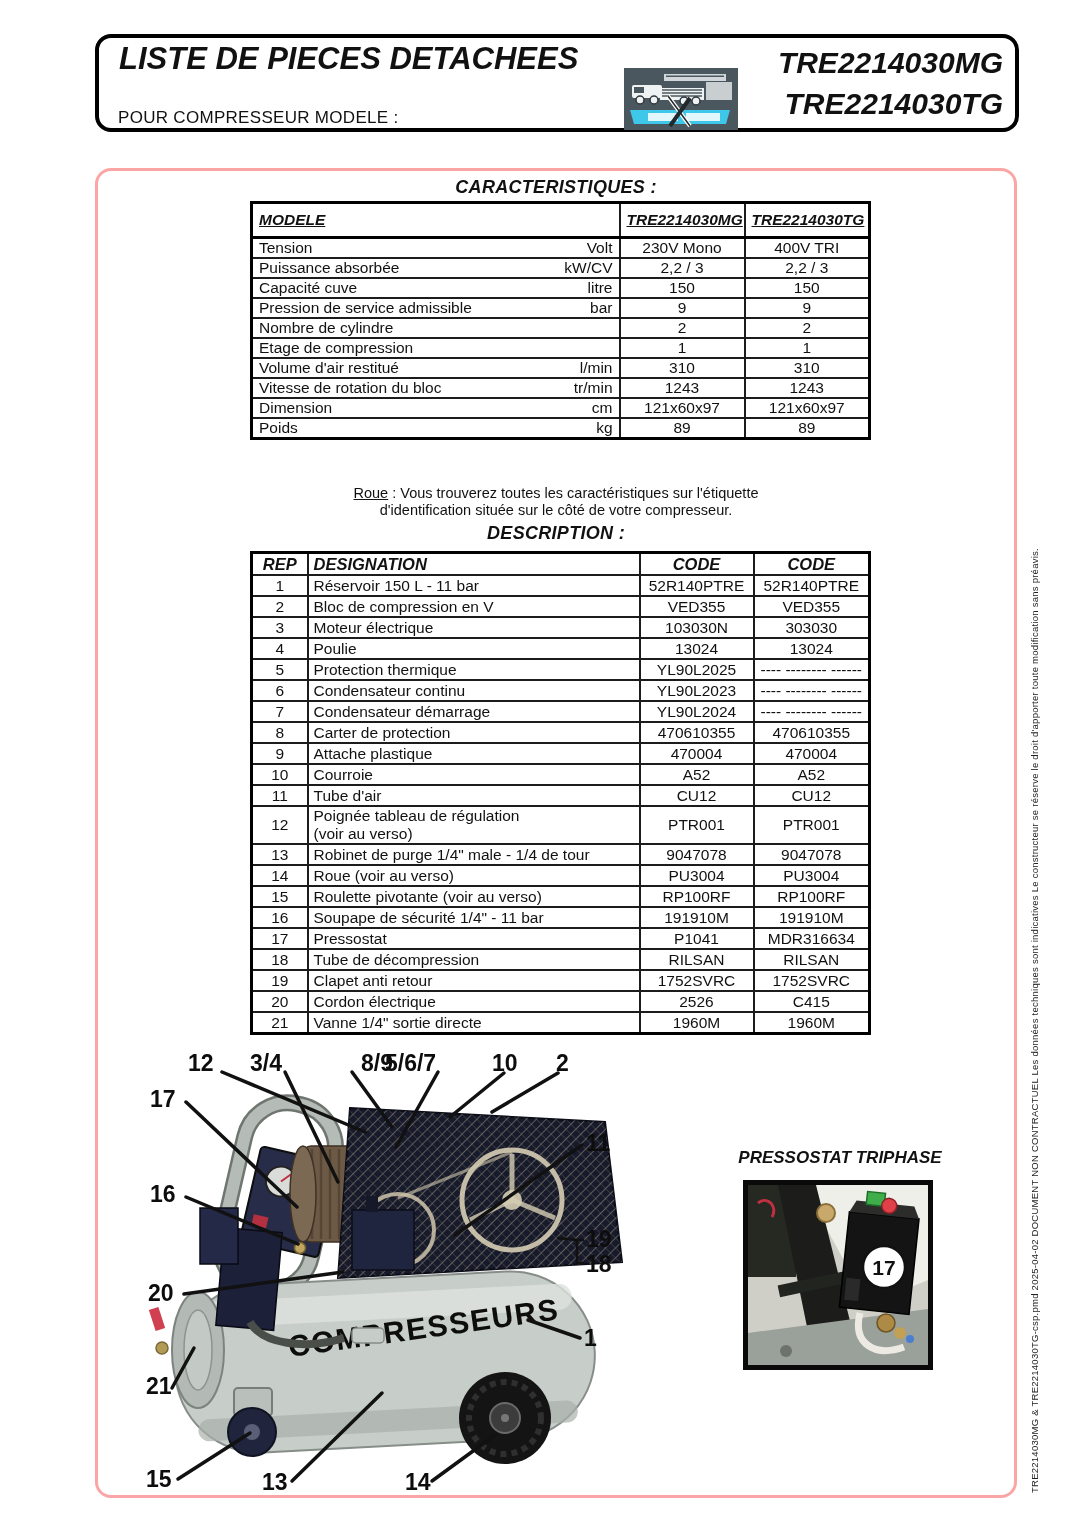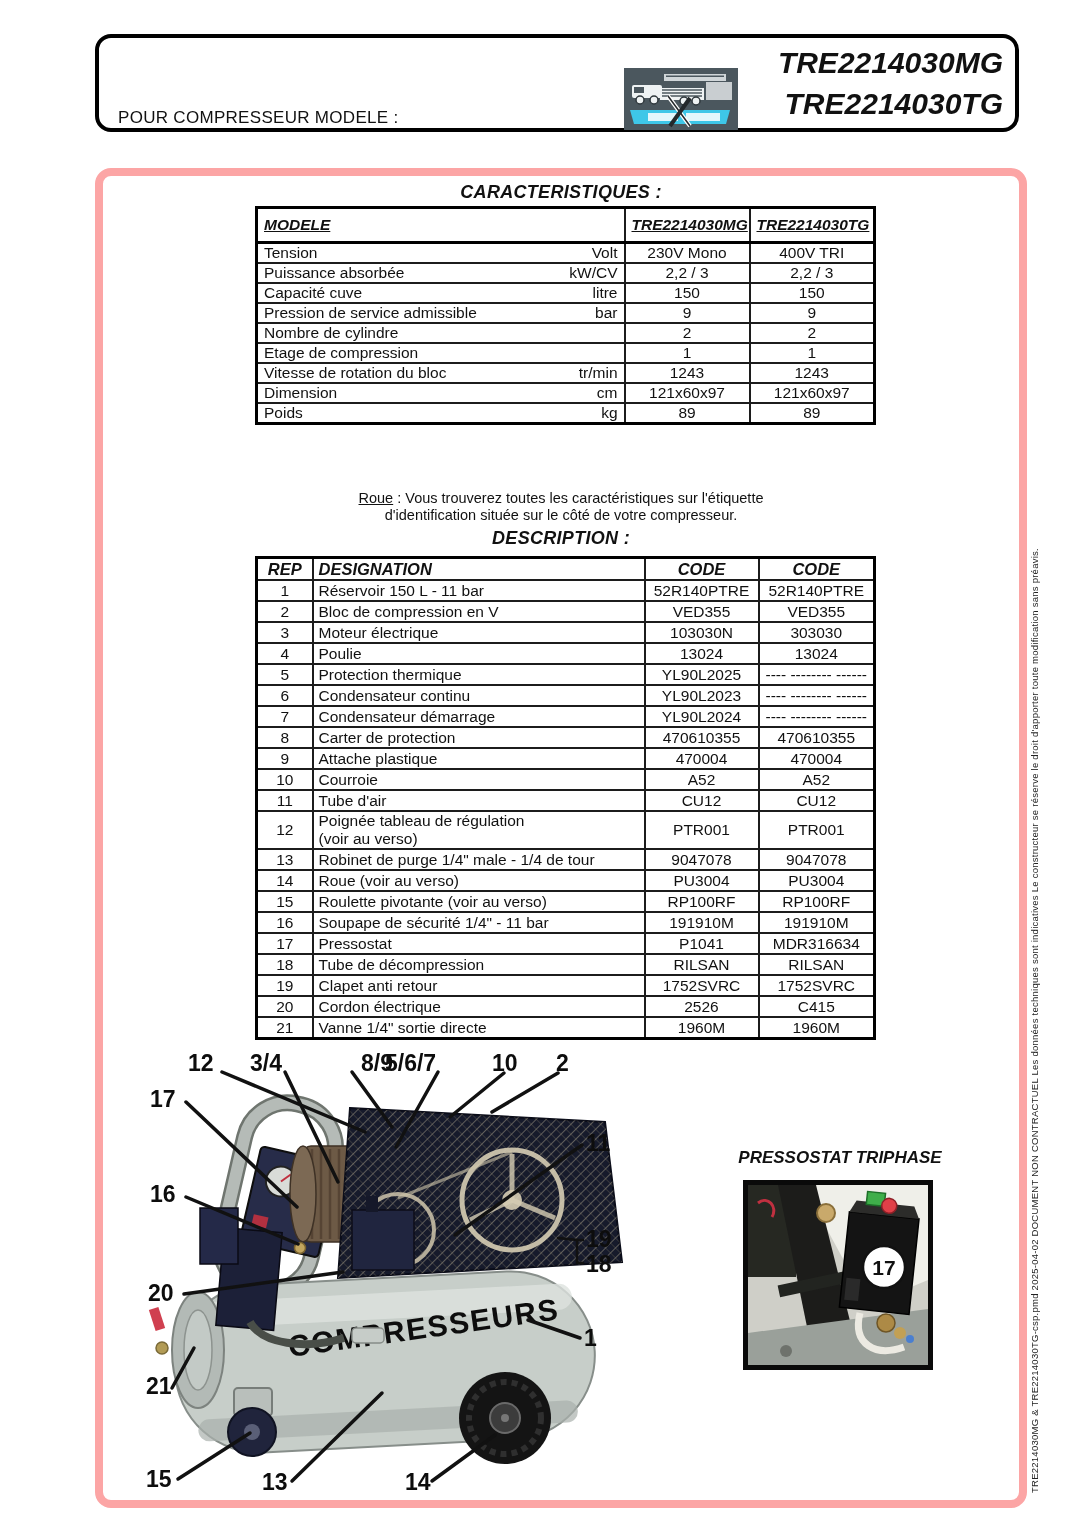--- a/index.html
+++ b/index.html
@@ -12,21 +12,21 @@
   .doc-title{position:absolute;left:20px;top:3px;font-size:31px;font-weight:bold;
              font-style:italic;letter-spacing:0;white-space:nowrap;}
   .doc-subtitle{position:absolute;left:19px;top:58px;font-size:17px;letter-spacing:.3px;margin-top:12px;}
   .brand-logo{position:absolute;left:525px;top:30px;width:114px;height:62px;
               background:#4b575e;border-radius:2px;}
   .models{position:absolute;right:12px;top:4px;text-align:right;font-size:30px;
           font-weight:bold;font-style:italic;line-height:41px;white-space:nowrap;}
 
   
   .body-box{position:absolute;left:95px;top:168px;width:916px;height:1324px;
-            border:8px solid #fca5a5;border-radius:16px;background:#fff;}
+            border:3px solid #fca5a5;border-radius:16px;background:#fff;}
   .section-title{position:absolute;left:148px;width:620px;text-align:center;
                  font-size:18px;font-weight:bold;font-style:italic;letter-spacing:.3px;}
 
   
   table{border-collapse:collapse;table-layout:fixed;background:#fff;}
   .char-table{position:absolute;left:152px;top:30px;width:618px;border:3px solid #000;}
   .char-table td{border:2px solid #1c1c1c;font-size:15.5px;padding:0 6px;height:18px;
                  overflow:hidden;white-space:nowrap;}
   .char-table .hrow td{height:32px;border-bottom:3px solid #000;text-decoration:underline;}
   .modele{font-size:20px;font-weight:bold;font-style:italic;}
@@ -63,20 +63,21 @@
   .vertical-note{position:absolute;left:1029px;top:1493px;width:1016px;
                  transform:rotate(-90deg);transform-origin:0 0;
                  font-size:9.5px;letter-spacing:.25px;color:#222;white-space:nowrap;}
 </style>
 </head>
 <body>
 
 <div class="page">
 
   <div class="header-box">
+    <div class="doc-title">LISTE DE PIECES DETACHEES</div>
     <div class="doc-subtitle">POUR COMPRESSEUR MODELE :</div>
 
     <div class="brand-logo">
       <svg width="114" height="62" viewBox="0 0 114 62">
         <rect x="0" y="0" width="114" height="62" fill="#4b575e"></rect>
 
         <rect x="40" y="6" width="62" height="7" fill="#e8ecee" opacity="0.85"></rect>
         <rect x="42" y="7.5" width="58" height="1.5" fill="#4b575e"></rect>
 
         <rect x="8" y="17" width="30" height="13" rx="2" fill="#eef2f3"></rect>
@@ -145,20 +146,25 @@
           </tr>
       <tr>
             <td><span>Nombre de cylindre</span><span class="unit"></span></td>
             <td class="val">2</td>
             <td class="val">2</td>
           </tr>
       <tr>
             <td><span>Etage de compression</span><span class="unit"></span></td>
             <td class="val">1</td>
             <td class="val">1</td>
+          </tr>
+      <tr>
+            <td><span>Volume d'air restitué</span><span class="unit">l/min</span></td>
+            <td class="val">310</td>
+            <td class="val">310</td>
           </tr>
       <tr>
             <td><span>Vitesse de rotation du bloc</span><span class="unit">tr/min</span></td>
             <td class="val">1243</td>
             <td class="val">1243</td>
           </tr>
       <tr>
             <td><span>Dimension</span><span class="unit">cm</span></td>
             <td class="val">121x60x97</td>
             <td class="val">121x60x97</td>

